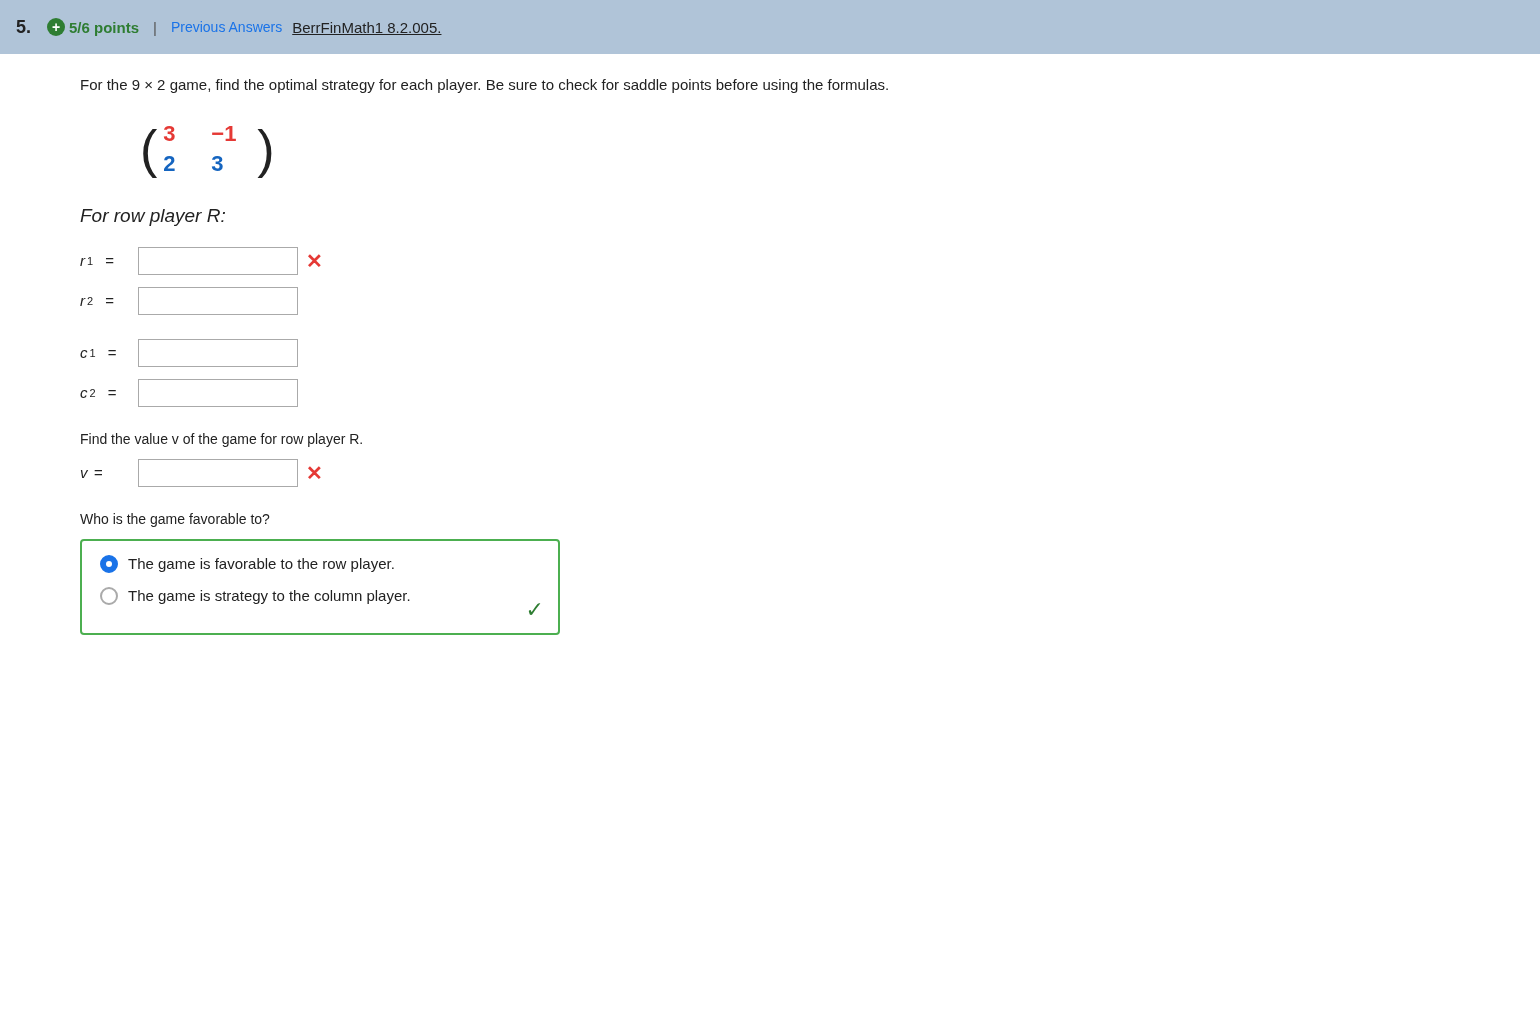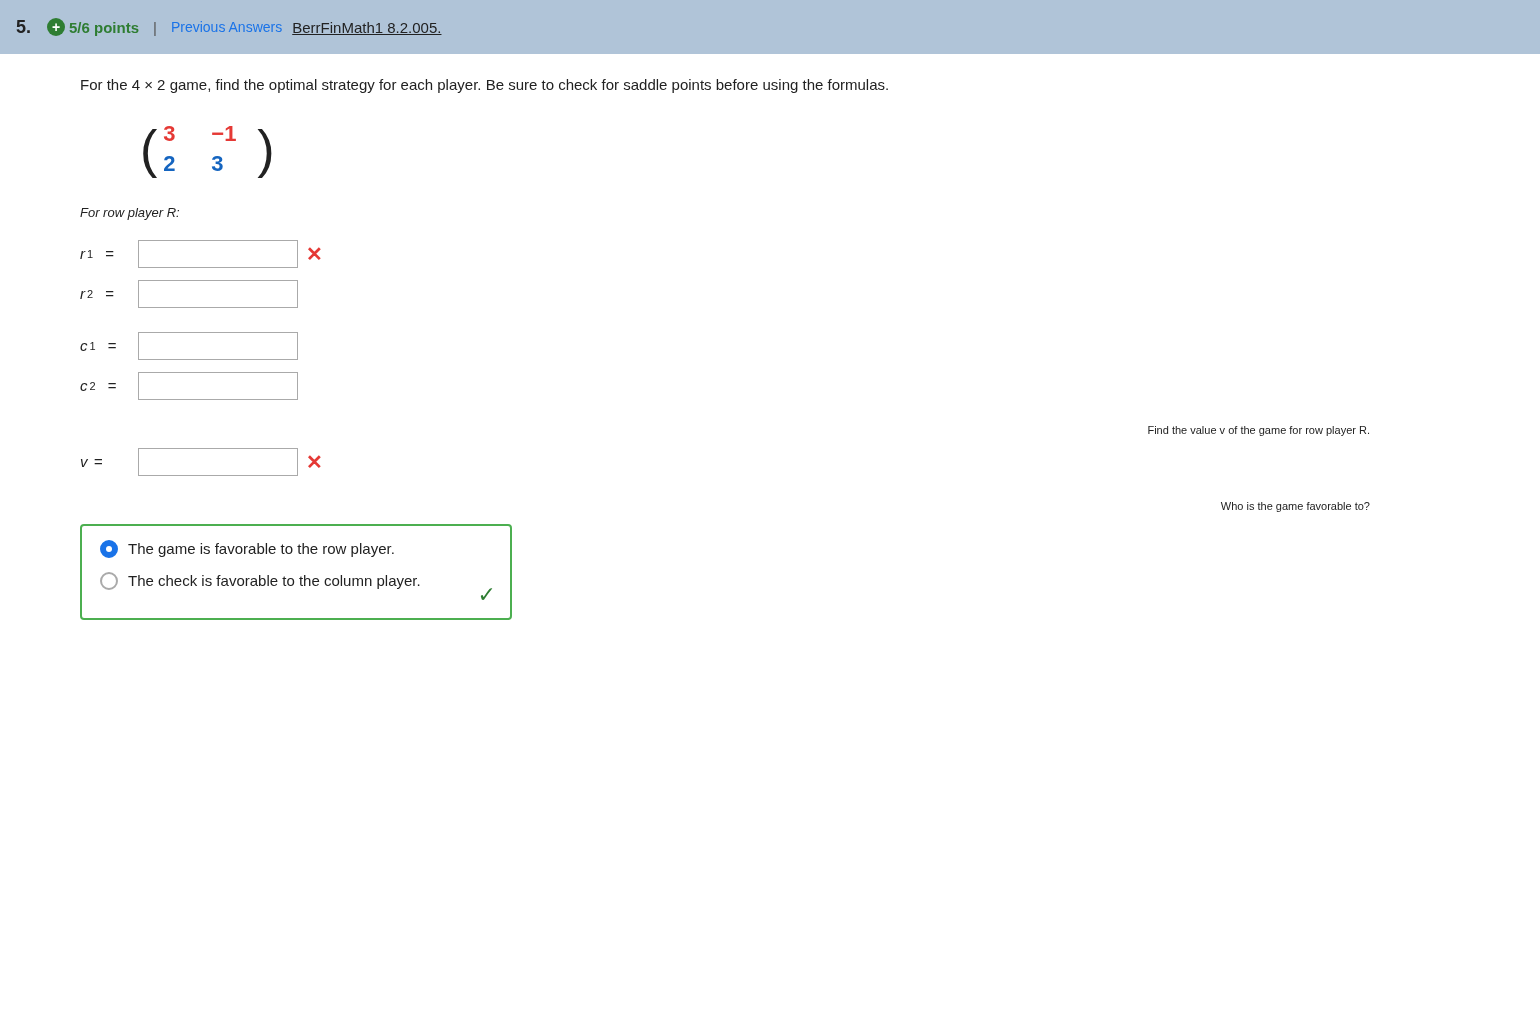--- a/index.html
+++ b/index.html
@@ -87,21 +87,21 @@
       grid-template-rows: auto auto;
       gap: 4px 8px;
       padding: 4px 6px;
       font-size: 22px;
       font-weight: bold;
     }
     .matrix-val-red { color: #e53935; }
     .matrix-val-blue { color: #1565c0; }
 
     .section-label {
-      font-size: 13px;
+      font-size: 19px;
       margin-bottom: 14px;
       font-style: italic;
     }
 
     .field-row {
       display: flex;
       align-items: center;
       gap: 8px;
       margin-bottom: 12px;
     }
@@ -131,21 +131,21 @@
       font-weight: bold;
     }
 
     .section-gap { margin-bottom: 20px; }
     .section-gap2 { margin-bottom: 24px; }
 
     .radio-group {
       border: 2px solid #4caf50;
       border-radius: 4px;
       padding: 14px 18px;
-      width: 432px;
+      width: 480px;
       position: relative;
     }
     .radio-option {
       display: flex;
       align-items: center;
       gap: 10px;
       margin-bottom: 14px;
       font-size: 15px;
       cursor: pointer;
     }
@@ -177,42 +177,41 @@
       position: absolute;
       bottom: 10px;
       right: 14px;
       color: #2e7d32;
       font-size: 22px;
     }
 
     .v-label { font-style: italic; }
 
     .find-value-text {
-      font-size: 11px;
+      font-size: 14px;
       margin-bottom: 12px;
-      text-align: right;
     }
   </style>
 </head>
 <body>
 
 <div class="header-bar">
   <span class="question-number">5.</span>
   <span class="points-badge">
     <span class="plus-icon">+</span>
     <span>5/6 points</span>
   </span>
   <span class="separator">|</span>
   <a class="prev-answers-link" href="#">Previous Answers</a>
   <span class="problem-id">BerrFinMath1 8.2.005.</span>
 </div>
 
 <div class="content-area">
 
-  <p class="problem-text">For the 4 × 2 game, find the optimal strategy for each player. Be sure to check for saddle points before using the formulas.</p>
+  <p class="problem-text">For the 9 × 2 game, find the optimal strategy for each player. Be sure to check for saddle points before using the formulas.</p>
 
   <div class="matrix-container">
     <span class="matrix-paren">(</span>
     <div class="matrix-values">
       <span class="matrix-val-red">3</span>
       <span class="matrix-val-red">−1</span>
       <span class="matrix-val-blue">2</span>
       <span class="matrix-val-blue">3</span>
     </div>
     <span class="matrix-paren">)</span>
@@ -262,18 +261,18 @@
 
   <p class="find-value-text section-gap">Who is the game favorable to?</p>
 
   <div class="radio-group">
     <div class="radio-option">
       <div class="radio-circle selected"></div>
       <span>The game is favorable to the row player.</span>
     </div>
     <div class="radio-option">
       <div class="radio-circle"></div>
-      <span>The check is favorable to the column player.</span>
+      <span>The game is strategy to the column player.</span>
     </div>
     <span class="checkmark-corner">✓</span>
   </div>
 
 </div>
 
 </body></html>

